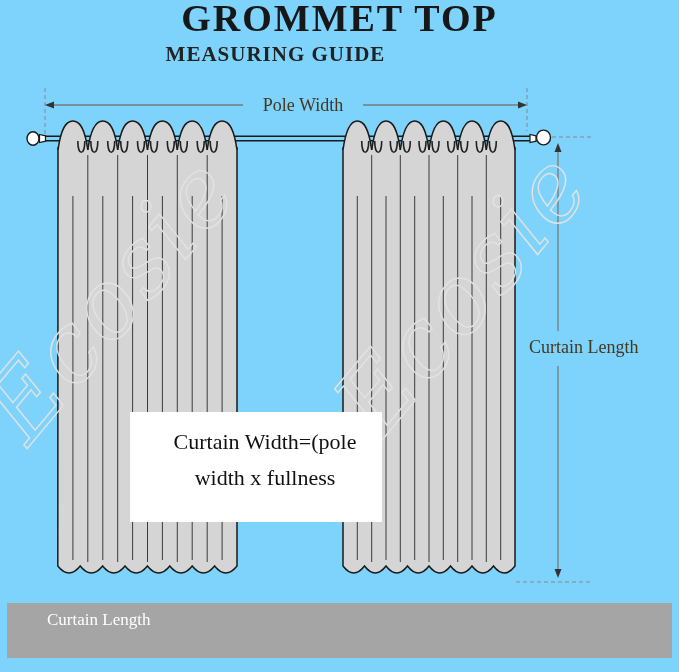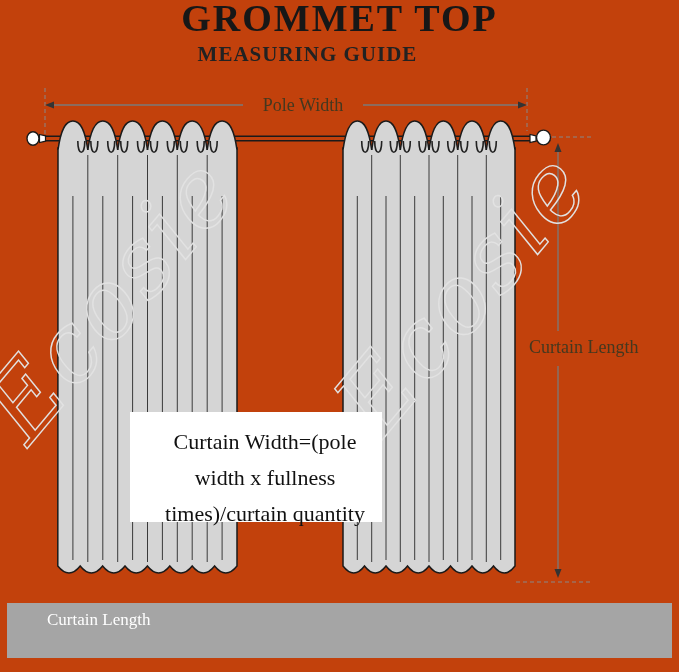--- a/index.html
+++ b/index.html
@@ -1,34 +1,33 @@
 <!DOCTYPE html>
 <html><head>
 <meta charset="utf-8">
 <style>
   html,body{margin:0;padding:0;background:#ffffff;}
   .page{
     position:relative;
     width:679px;height:672px;
-    background:#c2410c;
+    background:#7dd3fc;
     overflow:hidden;
     font-family:"Liberation Serif", serif;
   }
   .title{
     position:absolute;top:-4px;left:0;width:679px;
     text-align:center;
     font-size:38px;font-weight:bold;color:#171717;
     letter-spacing:2px;
   }
   .subtitle{
     position:absolute;top:42px;left:0;width:551px;
     text-align:center;
     font-size:21px;font-weight:bold;color:#222222;
     letter-spacing:1px;
-    margin-left:32px;
   }
   svg.diagram{position:absolute;top:0;left:0;}
   .formula-box{
     position:absolute;left:130px;top:412px;width:252px;height:110px;
     background:#ffffff;
     box-sizing:border-box;
     padding:12px 0 0 18px;
     font-size:22px;color:#111111;
     line-height:36px;
     z-index:5;
@@ -193,20 +192,19 @@
       <polygon class="arrow" points="558,578 554.5,569 561.5,569"></polygon>
       <text class="dimtext" x="529" y="353">Curtain Length</text>
     </g>
 
     <text class="wm" transform="translate(135,320) rotate(-50)" text-anchor="middle">Ecosie</text>
     <text class="wm" transform="translate(487,315) rotate(-50)" text-anchor="middle">Ecosie</text>
   </svg>
 
   <div class="formula-box">
     <div>Curtain Width=(pole width x fullness</div>
-    <div>times)/curtain quantity</div>
   </div>
 
   <div class="footer-bar">
     <div class="footer-heading">Curtain Length</div>
   </div>
 
 </div>
 
 </body></html>

